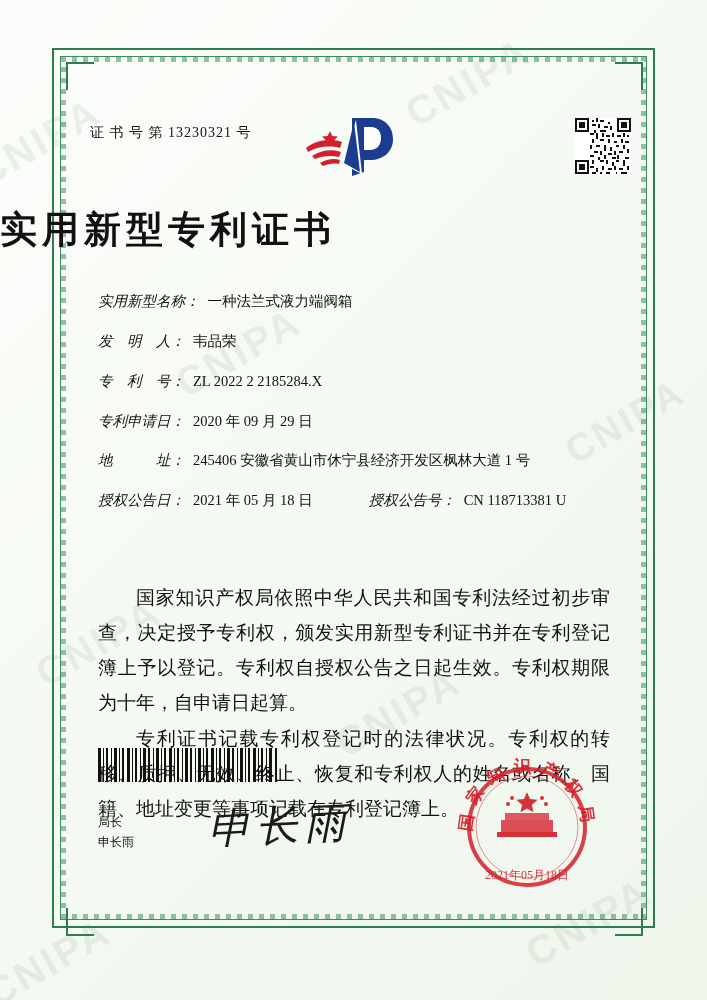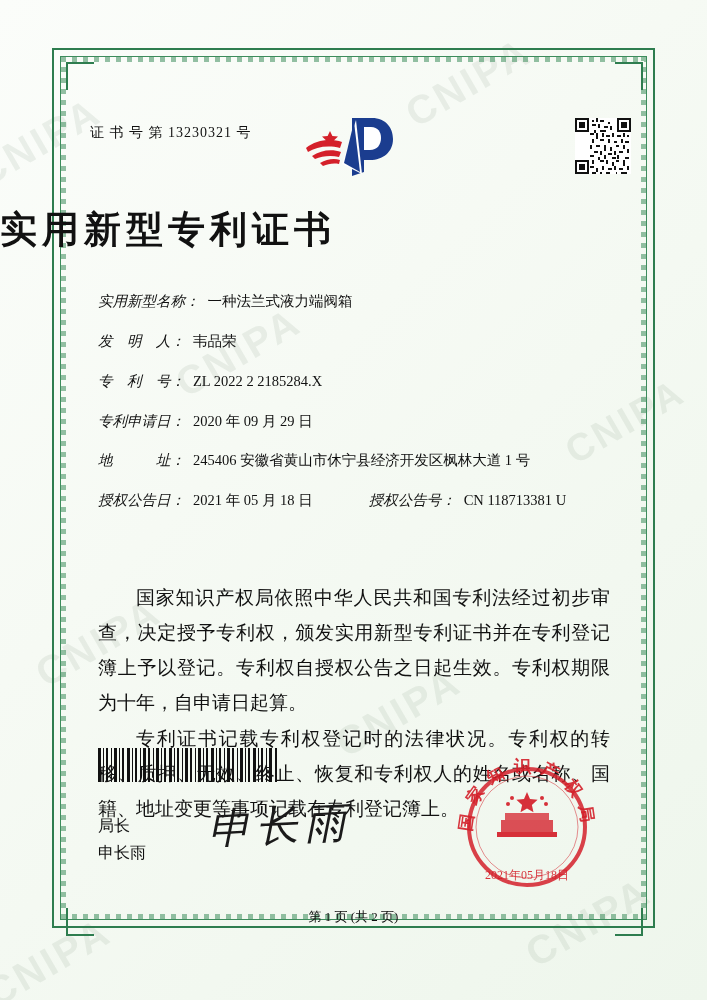--- a/index.html
+++ b/index.html
@@ -182,21 +182,21 @@
     left: 452px;
     top: 752px;
     width: 150px;
     height: 150px;
   }
 
   .signature-block {
     position: absolute;
     left: 98px;
     top: 812px;
-    font-size: 16px;
+    font-size: 12px;
     color: #111;
     line-height: 1.7;
   }
 
   .handwriting {
     position: absolute;
     left: 208px;
     top: 798px;
     font-size: 42px;
     color: #1a1a1a;
@@ -453,16 +453,15 @@
     </g>
     <text x="75" y="127" text-anchor="middle" font-family="Liberation Serif, serif" font-size="12" fill="#d4202a" opacity="0.9">2021年05月18日</text>
   </svg>
 
   <div class="signature-block">
     <div>局长</div>
     <div>申长雨</div>
   </div>
   <div class="handwriting">申长雨</div>
 
-  <div class="page-no">第 1 页 (共 2 页)</div>
 
 
 </div>
 
 </body></html>

